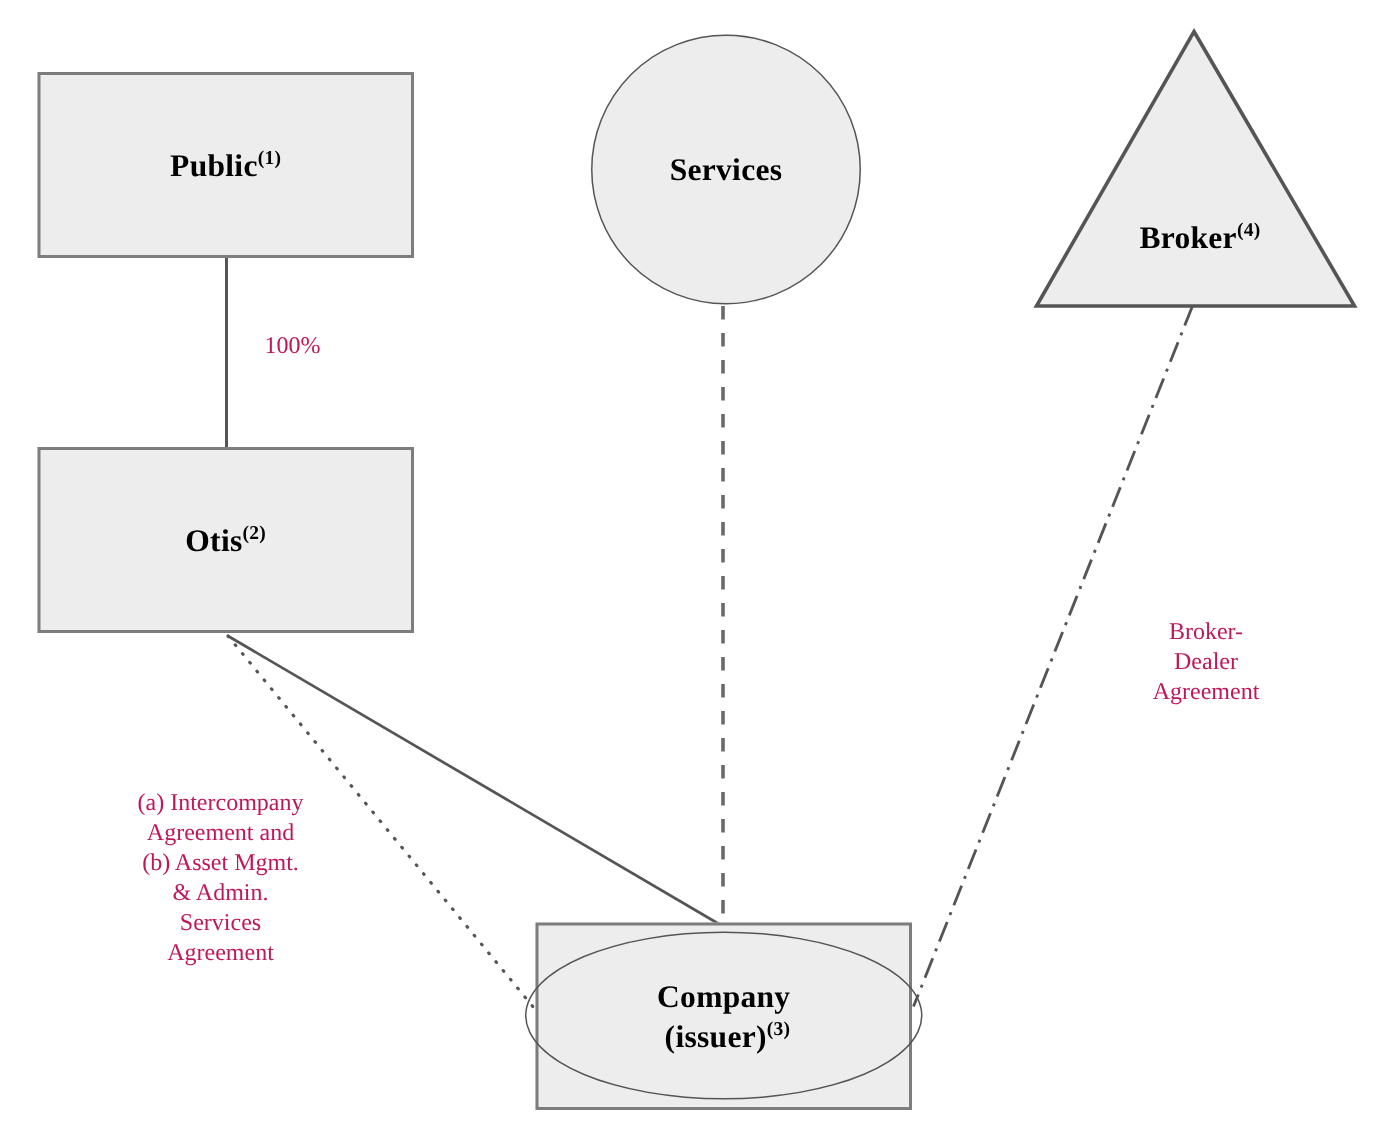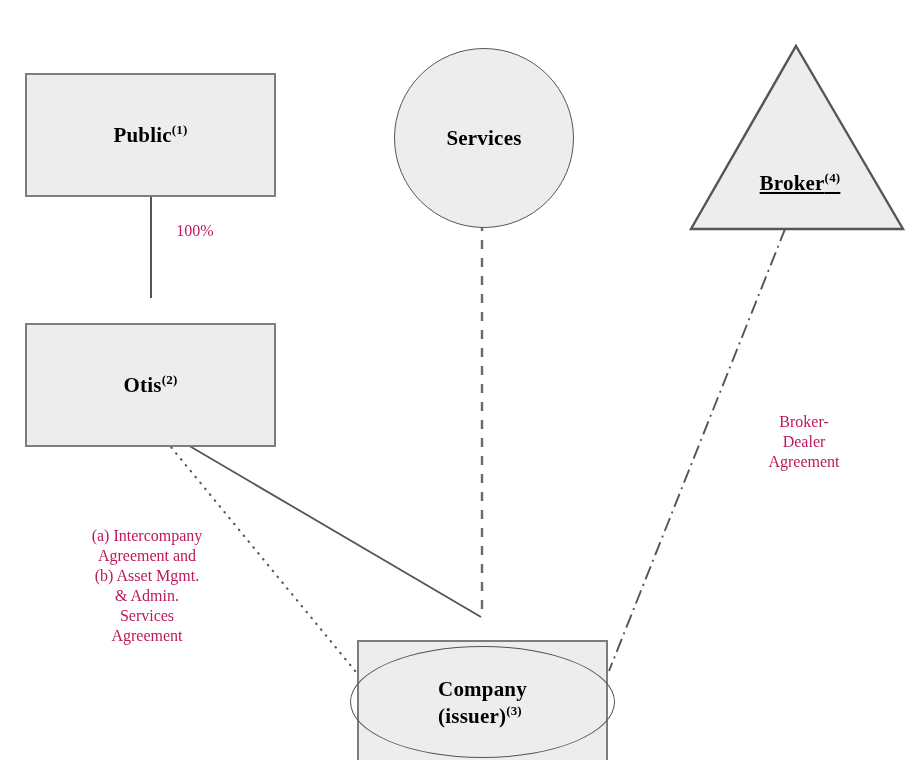--- a/index.html
+++ b/index.html
@@ -24,22 +24,21 @@
     top: 0;
     width: 924px;
     height: 760px;
   }
   .node {
     position: absolute;
     box-sizing: border-box;
     display: flex;
     align-items: center;
     justify-content: center;
-    text-align: left;
-    margin-top: 25px;
+    text-align: right;
   }
   .node-label {
     font-weight: bold;
     font-size: 21px;
     line-height: 1.16;
     letter-spacing: 0.2px;
     white-space: nowrap;
   }
   .node-label sup {
     font-size: 0.62em;
@@ -94,21 +93,20 @@
     left: 0;
     top: 0;
     width: 218px;
     height: 190px;
   }
   #node-broker .node-label {
     position: relative;
     z-index: 2;
     margin-bottom: 38px;
     margin-left: 6px;
-    text-decoration: underline;
   }
 
   
   #node-company {
     left: 357px;
     top: 615px;
     width: 251px;
     height: 137px;
   }
   #node-company .company-rect {

